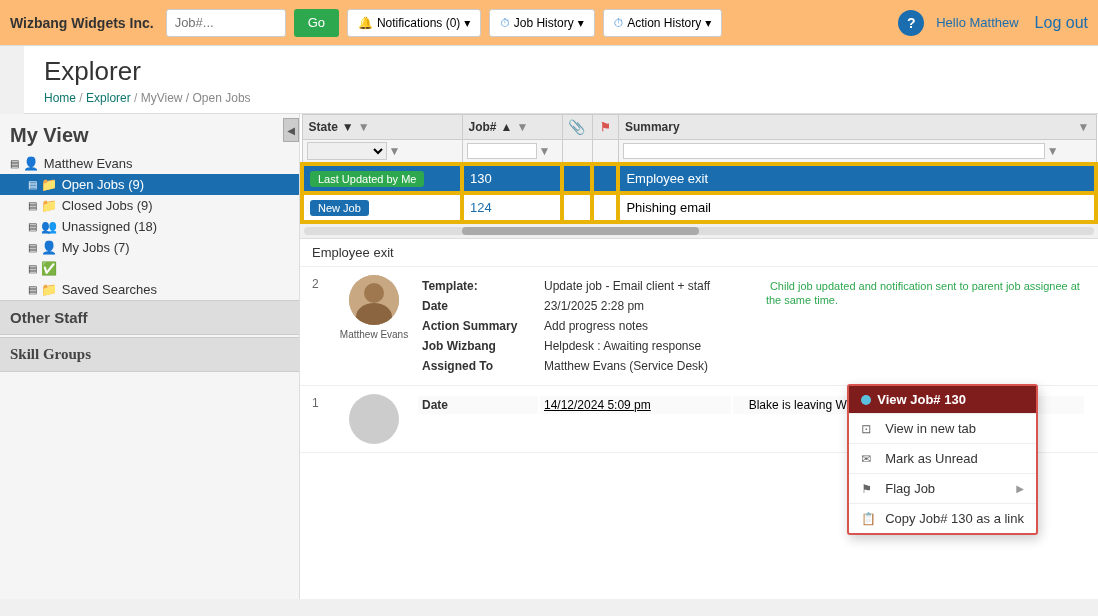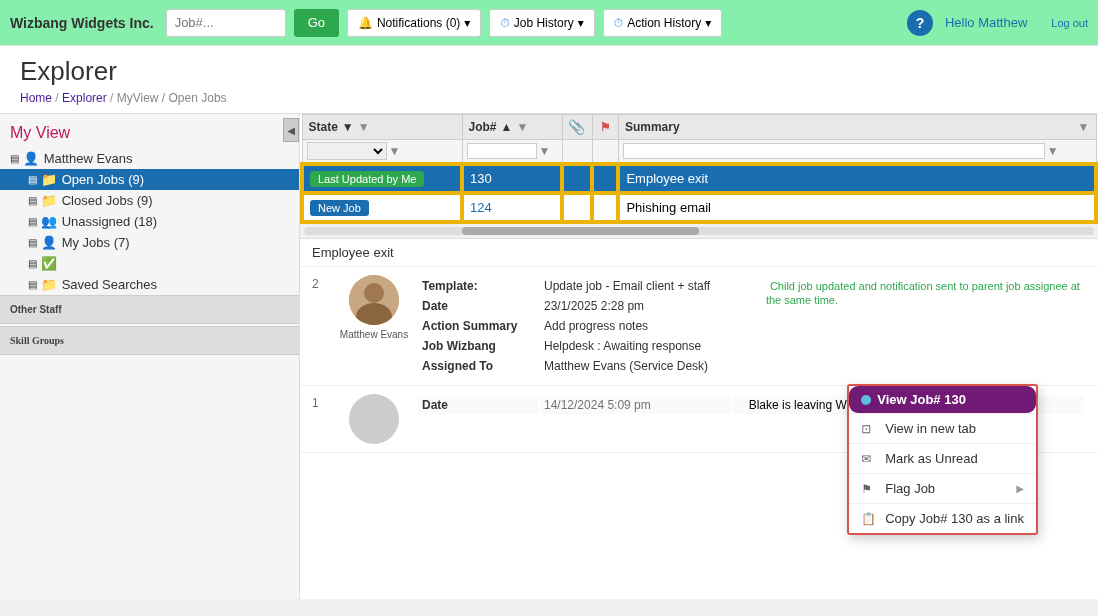--- a/index.html
+++ b/index.html
@@ -1,20 +1,20 @@
 <!DOCTYPE html>
 <html><head>
   <meta charset="utf-8">
   <style>
     * { box-sizing: border-box; margin: 0; padding: 0; }
     body { font-family: Arial, sans-serif; font-size: 13px; background: #f0f0f0; overflow: hidden; }
 
     
     .top-nav {
-      background: #86efac;
+      background: #fdba74;
       border-bottom: 1px solid #ddd;
       height: 46px;
       display: flex;
       align-items: center;
       padding: 0 10px;
       gap: 8px;
       position: relative;
       z-index: 100;
     }
     .brand {
@@ -65,39 +65,40 @@
       height: 26px;
       font-weight: bold;
       cursor: pointer;
       font-size: 14px;
       display: flex;
       align-items: center;
       justify-content: center;
       margin-left: 4px;
     }
     .hello-link { color: #1a6eb0; text-decoration: none; font-size: 13px; margin-left: 4px; }
-    .logout-link { color: #1a6eb0; text-decoration: none; font-size: 11px; margin-left: 16px; }
+    .logout-link { color: #1a6eb0; text-decoration: none; font-size: 16px; margin-left: 8px; }
 
     
     .page-header {
       background: #fff;
       padding: 10px 20px 8px 20px;
       border-bottom: 1px solid #ddd;
       display: flex;
       align-items: flex-start;
       justify-content: space-between;
+      margin-left: 24px;
     }
     .page-title-area h1 {
       font-size: 26px;
       font-weight: normal;
       color: #333;
       margin-bottom: 4px;
     }
     .breadcrumb { font-size: 12px; color: #666; }
-    .breadcrumb a { color: #4c1d95; text-decoration: none; }
+    .breadcrumb a { color: #0f766e; text-decoration: none; }
     .breadcrumb span { color: #999; }
 
     .header-right {
       display: flex;
       flex-direction: column;
       align-items: flex-end;
       gap: 6px;
     }
     .search-bar {
       display: flex;
@@ -174,45 +175,45 @@
       width: 16px;
       height: 24px;
       cursor: pointer;
       display: flex;
       align-items: center;
       justify-content: center;
       font-size: 10px;
       color: #555;
     }
     .sidebar-section-title {
-      font-weight: normal;
-      font-size: 16px;
+      font-weight: bold;
+      font-size: 20px;
       padding: 10px 10px 6px 10px;
-      color: #be185d;
+      color: #404040;
     }
     .tree-item {
       display: flex;
       align-items: center;
       padding: 3px 10px;
       cursor: pointer;
       gap: 4px;
       color: #333;
       font-size: 13px;
     }
     .tree-item.active {
       background: #1a6eb0;
       color: #fff;
     }
     .tree-item .item-label { flex: 1; }
 
     .sidebar-divider {
       background: #ddd;
       padding: 8px 10px;
       font-weight: bold;
-      font-size: 10px;
+      font-size: 15px;
       color: #444;
       border-top: 1px solid #ccc;
       border-bottom: 1px solid #ccc;
       cursor: pointer;
     }
 
     
     .content-area {
       flex: 1;
       overflow: hidden;
@@ -391,29 +392,28 @@
       background: #fff;
       border: 2px solid #d9534f;
       border-radius: 3px;
       box-shadow: 2px 4px 12px rgba(0,0,0,0.2);
       z-index: 200;
       min-width: 180px;
       right: 60px;
       top: 270px;
     }
     .context-menu-header {
-      background: #701a75;
+      background: #7f1d1d;
       color: #fff;
       padding: 6px 12px;
       font-size: 13px;
       font-weight: bold;
       display: flex;
       align-items: center;
       gap: 6px;
-      border-radius: 9px;
     }
     .context-menu-header .dot {
       width: 10px;
       height: 10px;
       border-radius: 50%;
       background: #5bc0de;
     }
     .context-menu-item {
       padding: 7px 12px;
       font-size: 13px;
@@ -674,21 +674,21 @@
         <div class="avatar-num">1</div>
         <div class="avatar-img">
           <div class="avatar-circle" style="background:#ccc;"></div>
         </div>
         <div class="action-details">
           <table>
             <tbody>
                 <tr>
               <td class="label">Date</td>
               <td class="value">
-                <a href="#" style="color:#737373;">14/12/2024 5:09 pm</a>
+                <a href="#" style="color:#000000;text-decoration:underline;">14/12/2024 5:09 pm</a>
               </td>
               <td style="vertical-align:top; padding-left:16px;">
                 <span>Blake is leaving WBW from Feb 1st.</span>
               </td>
             </tr>
           </tbody>
             </table>
         </div>
       </div>
     </div>

